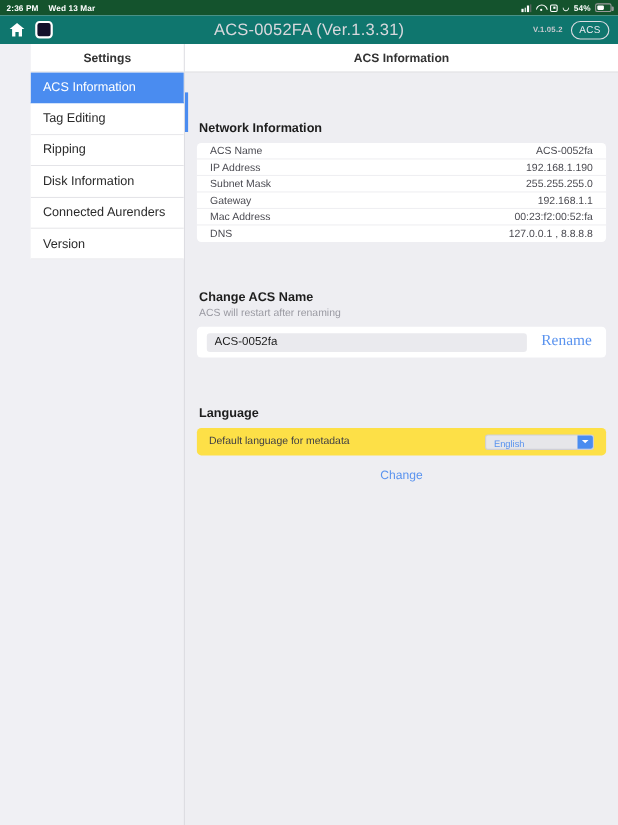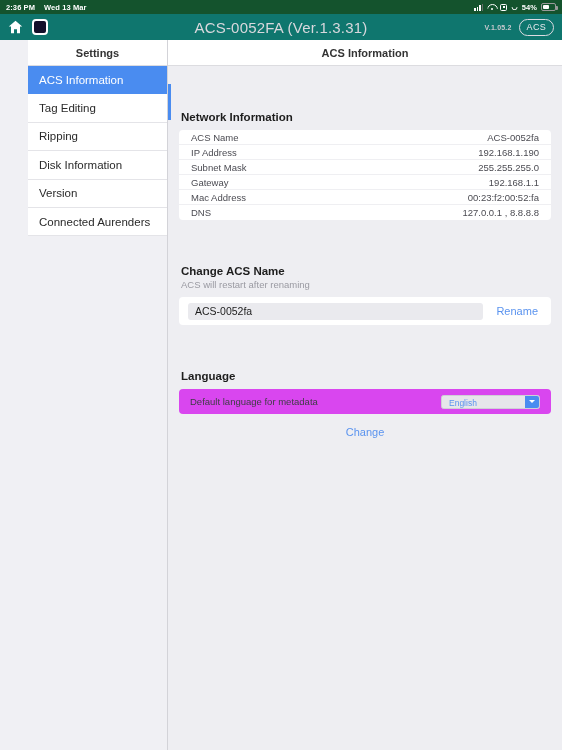--- a/index.html
+++ b/index.html
@@ -163,26 +163,26 @@
   }
   .rename-input {
     flex: 1; height: 17px;
     background: #eaeaee; border: none; border-radius: 3px;
     font-family: "Liberation Sans", sans-serif;
     font-size: 10.5px; color: #1c1c1c;
     padding: 0 7px;
     outline: none;
   }
   .rename-btn {
-    color: #5a93ef; font-size: 11px; padding-left: 13px; padding-right: 4px; cursor: pointer;
+    color: #5a93ef; font-size: 14px; padding-left: 13px; padding-right: 4px; cursor: pointer; font-family: Liberation Serif, serif;
   }
 
   
   .lang-card {
-    background: #d946ef; margin: 0 11px; border-radius: 4px;
+    background: #fde047; margin: 0 11px; border-radius: 4px;
     height: 25px; display: flex; align-items: center; padding: 0 11px;
   }
   .lang-lbl { font-size: 9.5px; color: #3d3d44; }
   .lang-select {
     margin-left: auto;
     width: 99px; height: 14px;
     background: #e6e6ea;
     border: 1px solid #cfcfd6;
     border-radius: 2.5px;
     display: flex; align-items: flex-end;
@@ -259,24 +259,24 @@
       <div class="sb-item">
         <span>Tag Editing</span>
       </div>
       <div class="sb-item">
         <span>Ripping</span>
       </div>
       <div class="sb-item">
         <span>Disk Information</span>
       </div>
       <div class="sb-item">
+        <span>Connected Aurenders</span>
+      </div>
+      <div class="sb-item">
         <span>Version</span>
-      </div>
-      <div class="sb-item">
-        <span>Connected Aurenders</span>
       </div>
     </div>
     <div class="sb-fill"></div>
   </div>
 
   <div class="content">
     <div class="ct-header">ACS Information</div>
     <div class="ct-scroll">
       <div class="scroll-stripe"></div>
 

